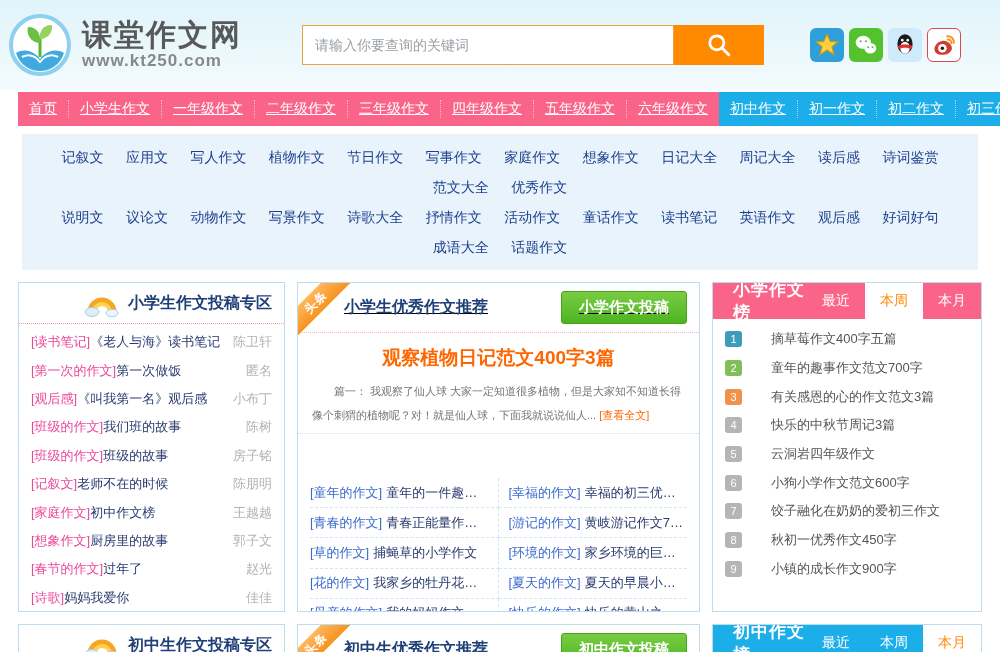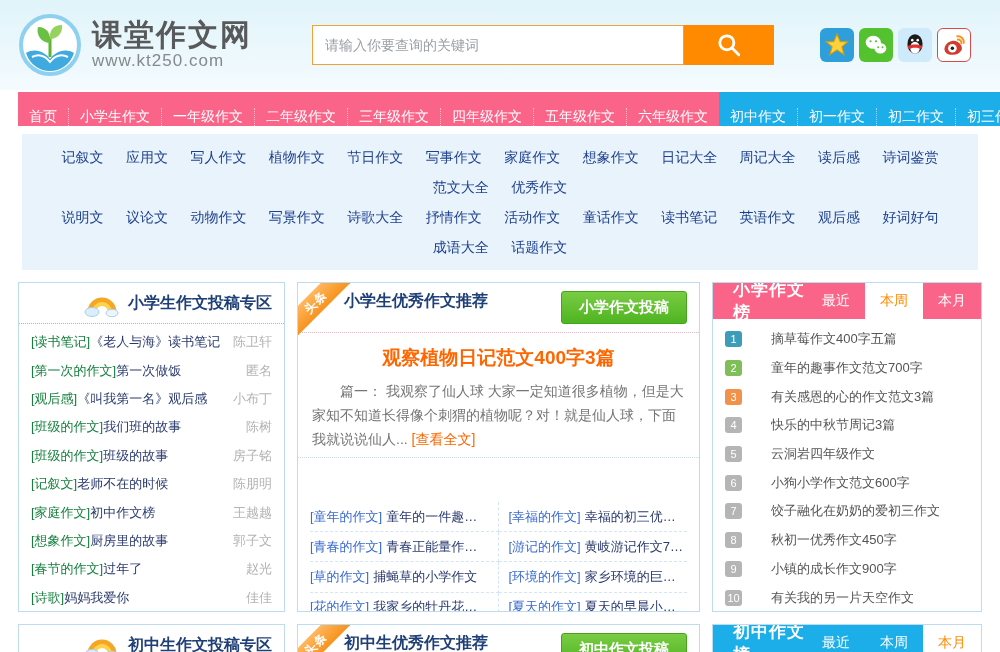--- a/index.html
+++ b/index.html
@@ -5,45 +5,45 @@
   * { margin:0; padding:0; box-sizing:border-box; }
   body {
     width:1000px; height:652px; overflow:hidden; background:#fff;
     font-family:"Liberation Sans","DejaVu Sans",sans-serif;
   }
   a { text-decoration:none; cursor:pointer; }
 
   
   .header {
     height:90px; background:linear-gradient(180deg,#e0f4fa 0%,#f4fbfe 100%);
-    display:flex; align-items:center; padding:0 18px;
+    display:flex; align-items:center; padding:0 8px;
   }
   .logo { display:flex; align-items:center; gap:10px; }
   .logo-text .cn { font-size:30px; font-weight:bold; color:#58595b; letter-spacing:2px; line-height:32px;}
-  .logo-text .en { font-size:17px; font-weight:normal; color:#86898c; letter-spacing:1px;}
+  .logo-text .en { font-size:17px; font-weight:bold; color:#86898c; letter-spacing:1px;}
   .search-wrap { display:flex; margin-left:60px; }
   .search-input {
     width:372px; height:40px; border:1px solid #f0a13c; background:#fff;
     font-size:14px; color:#444; padding:0 12px; outline:none;
     font-family:"Liberation Sans","DejaVu Sans",sans-serif;
   }
   .search-input::placeholder { color:#9aa0a6; }
   .search-btn {
     width:90px; height:40px; background:#ff8a00; border:none; cursor:pointer;
     display:flex; align-items:center; justify-content:center;
   }
   .social { display:flex; gap:5px; margin-left:46px; }
   .social-icon { width:34px; height:34px; border-radius:6px; display:flex; align-items:center; justify-content:center; cursor:pointer; }
 
   
   .nav {
     margin:2px 18px 0; height:34px; background:#fa6488;
     display:flex; align-items:stretch; color:#fff; font-size:14px;
   }
-  .nav-group { display:flex; align-items:flex-end; }
+  .nav-group { display:flex; align-items:center;text-decoration:underline; }
   .nav-group.blue { background:#1caee8; margin-left:auto; }
   .nav-item { display:flex; align-items:center; padding:0 11px; color:#fff; white-space:nowrap; }
   .nav-item + .nav-item { border-left:1px dotted rgba(255,255,255,.55); }
 
   
   .subnav {
     margin:8px 22px 0; background:#e9f3fb; padding:8px 6px;
   }
   .subnav-row { text-align:center; line-height:30px; }
   .subnav-row a { color:#1e418f; font-size:14px; margin:0 9px; white-space:nowrap; }
@@ -58,45 +58,46 @@
   
   .panel-head {
     display:flex; align-items:center; gap:8px; padding:7px 12px 6px;
     border-bottom:1px dotted #ef9a9a;
     justify-content:flex-end;
   }
   .panel-title { font-size:16px; font-weight:bold; color:#1f3f77; }
   .sub-list { list-style:none; padding:4px 12px 0; }
   .sub-item { height:28.4px; display:flex; align-items:center; font-size:13px; }
   .sub-link { display:flex; min-width:0; flex:1; }
-  .sub-link .cat { color:#15803d; white-space:nowrap; }
+  .sub-link .cat { color:#ec4899; white-space:nowrap; }
   .sub-link .ttl { color:#2a3a6e; white-space:nowrap; overflow:hidden; text-overflow:ellipsis; }
   .author { color:#b3b3b3; font-size:13px; margin-left:8px; white-space:nowrap; }
 
   
   .feat-head {
-    display:flex; align-items:flex-start; padding:8px 12px 8px 46px;
+    display:flex; align-items:center; padding:8px 12px 8px 46px;
     border-bottom:1px dotted #f0b8c6;
+    text-decoration:underline;
   }
   .submit-btn {
     margin-left:auto; background:linear-gradient(180deg,#79cc43,#4eb421);
     border:1px solid #45a31c; border-radius:3px; color:#fff; font-weight:bold;
     font-size:15px; padding:6px 17px; cursor:pointer;
     font-family:"Liberation Sans","DejaVu Sans",sans-serif;
   }
   .ribbon { position:absolute; top:0; left:0; width:52px; height:52px; overflow:hidden; }
   .ribbon span {
     position:absolute; left:-22px; top:9px; width:80px; text-align:center;
     transform:rotate(-45deg); background:linear-gradient(180deg,#ffb75e,#f7931e);
     color:#fff; font-size:12px; font-weight:bold; padding:2px 0; letter-spacing:1px;
   }
   .featured { padding:8px 14px 6px; border-bottom:1px dotted #cddcec; }
   .headline { display:block; text-align:center; font-size:19px; font-weight:bold; margin:4px 0 8px; }
   .headline.orange { color:#ff6600; }
-  .preview { font-size:14px; color:#757575; line-height:24px; text-indent:2em; }
+  .preview { font-size:11px; color:#757575; line-height:24px; text-indent:2em; }
   .more-link { color:#ff6600; text-indent:0; }
   .flinks { display:grid; grid-template-columns:1fr 1fr; padding:0 12px;margin-top:44px; }
   .flink {
     height:30.2px; display:flex; align-items:center; font-size:13px;
     border-bottom:1px dashed #d4e6f3; overflow:hidden; white-space:nowrap;
   }
   .flink:nth-child(odd){ border-right:1px dashed #d4e6f3; padding-right:8px; }
   .flink:nth-child(even){ padding-left:10px; }
   .flink:nth-last-child(-n+2){ border-bottom:none; }
   .flink .cat { color:#3a6bd0; margin-right:4px; white-space:nowrap; }
@@ -513,24 +514,20 @@
         <li class="rank-item">
           <span class="rank-badge rank-4">8</span>
           <span class="rank-text">秋初一优秀作文450字</span>
         </li>
 
         <li class="rank-item">
           <span class="rank-badge rank-4">9</span>
           <span class="rank-text">小镇的成长作文900字</span>
         </li>
 
-        <li class="rank-item">
-          <span class="rank-badge rank-4">10</span>
-          <span class="rank-text">有关我的另一片天空作文</span>
-        </li>
 
     </ul>
   </div>
 
   <div class="panel">
     <div class="panel-head">
       <svg width="36" height="27" viewBox="0 0 36 27">
         <path d="M6 22 A12 12 0 0 1 30 22" stroke="#f5a623" stroke-width="5" fill="none"></path>
         <path d="M10 22 A8 8 0 0 1 26 22" stroke="#ffd24d" stroke-width="4" fill="none"></path>
         <ellipse cx="8" cy="22" rx="7" ry="4.5" fill="#dceefb" stroke="#aacde8"></ellipse>

